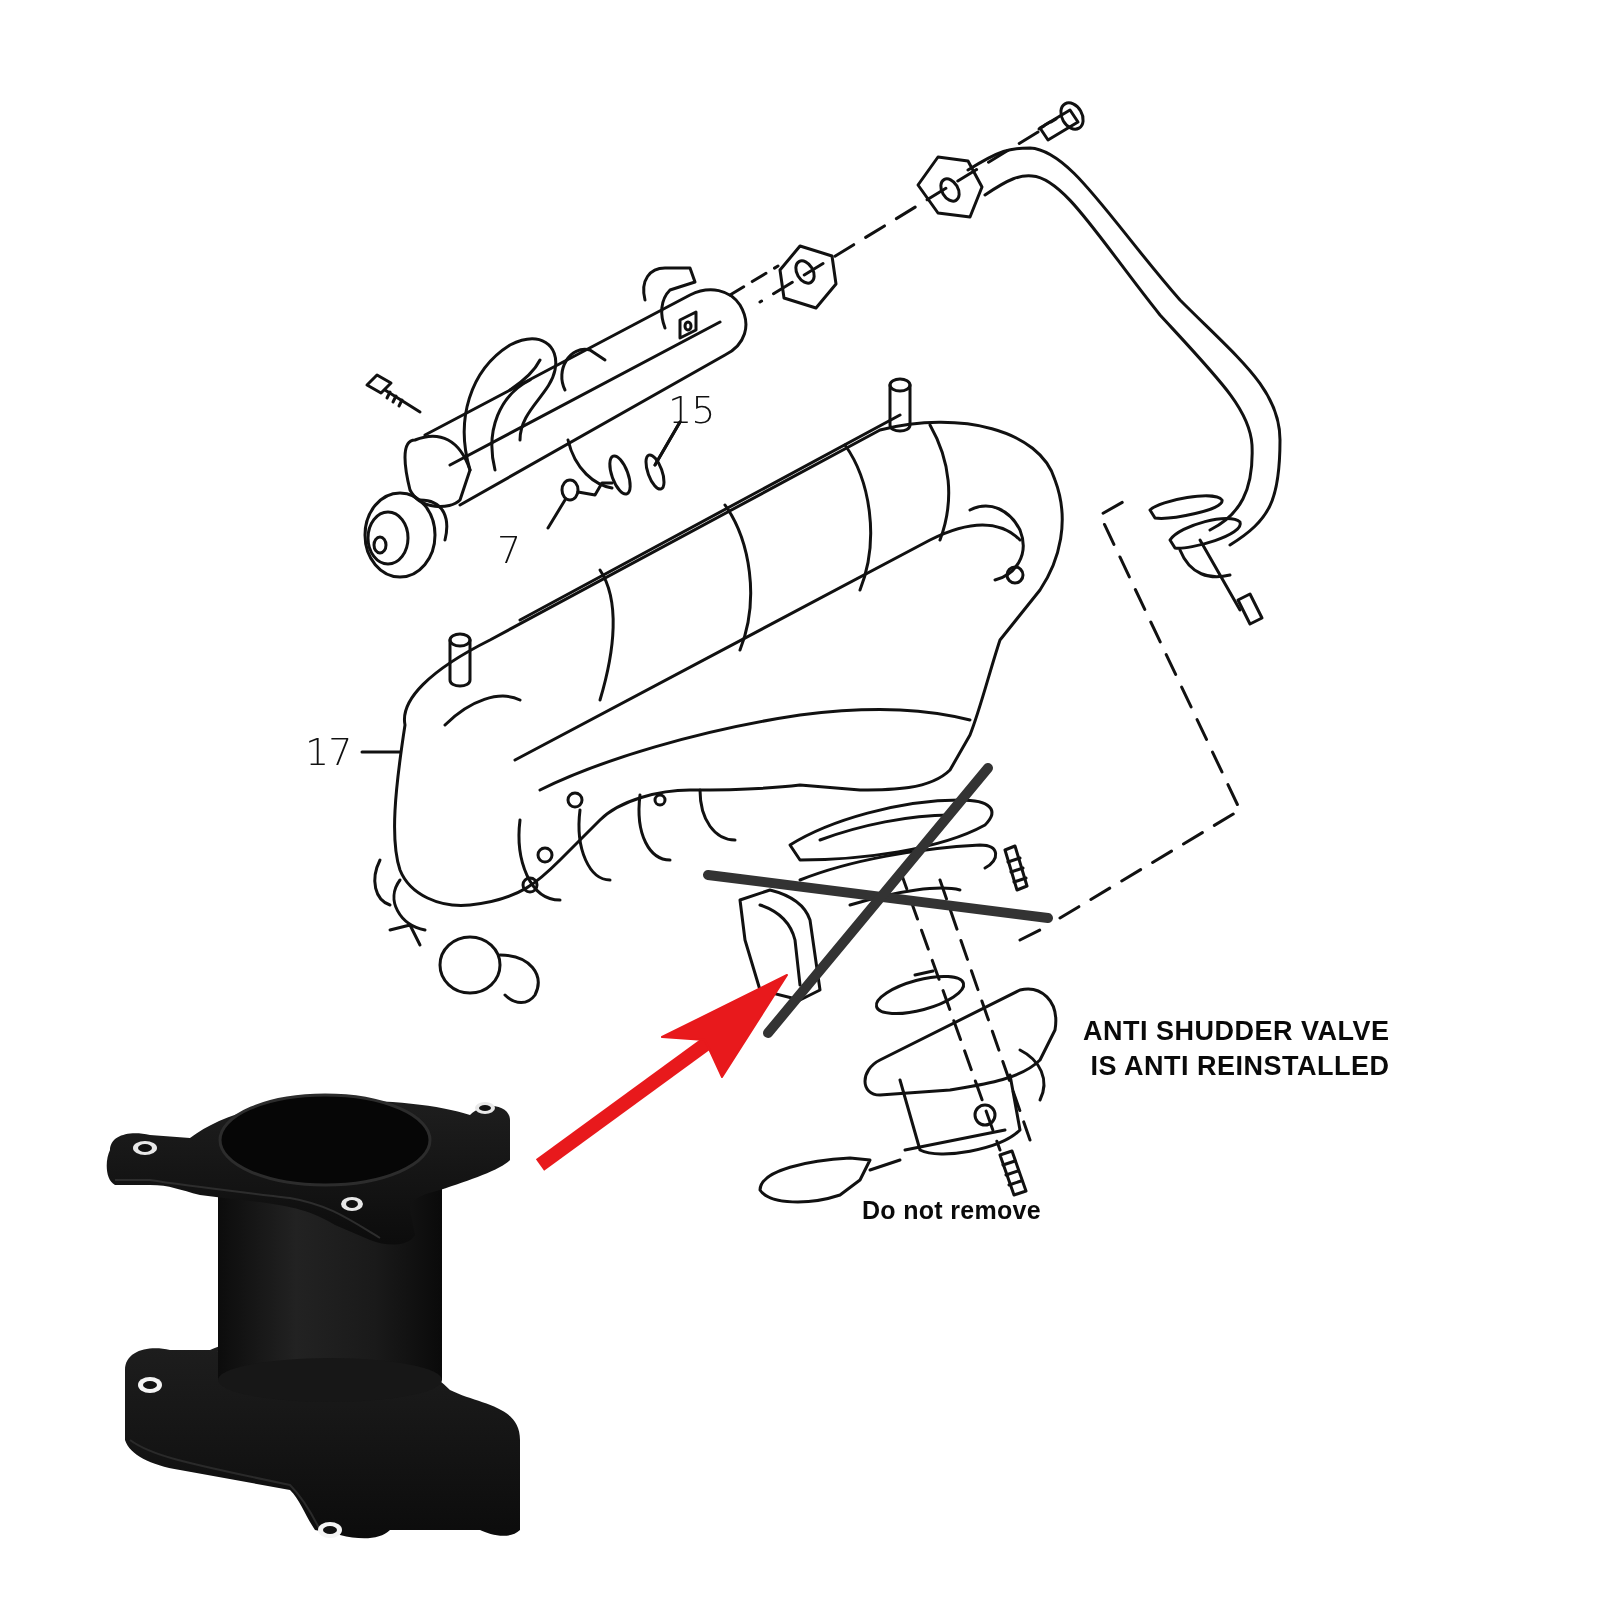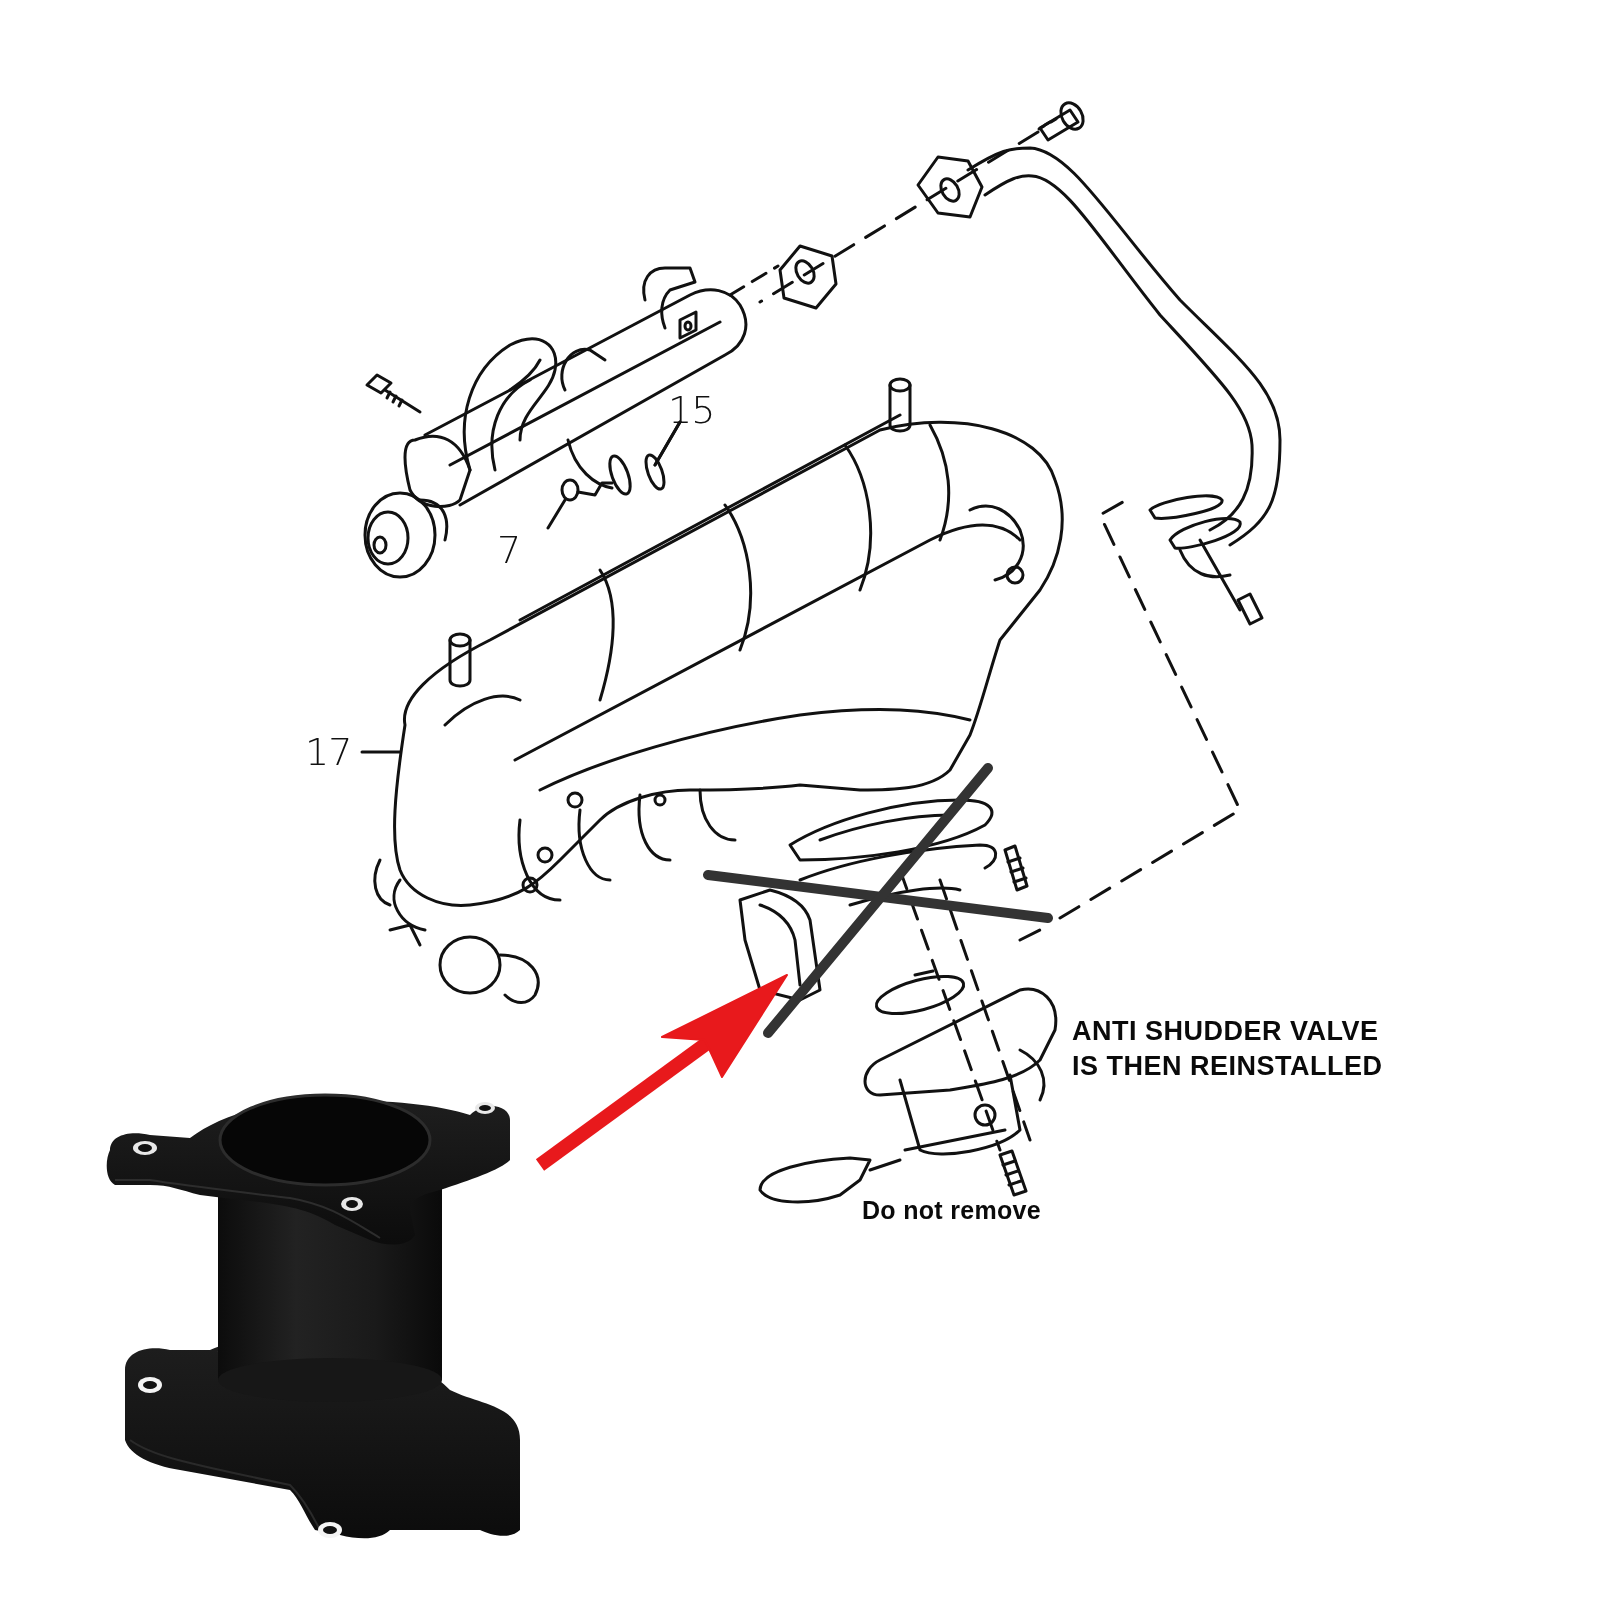--- a/index.html
+++ b/index.html
@@ -1,22 +1,22 @@
 <!DOCTYPE html>
 <html><head>
   <meta charset="utf-8">
   <style>
     html, body { margin: 0; padding: 0; background: #ffffff; }
     body { width: 1600px; height: 1600px; position: relative; overflow: hidden; font-family: "Liberation Sans", sans-serif; }
-    .stage { position: absolute; left: 0; top: 0; width: 1544px; height: 1600px; }
+    .stage { position: absolute; left: 0; top: 0; width: 1544px; height: 1600px; text-align: right; }
     svg.diagram { position: absolute; left: 0; top: 0; }
     .callout { position: absolute; font-family: "DejaVu Sans", sans-serif; font-weight: 300; color: #111; font-size: 38px; letter-spacing: -1px; }
     .note { position: absolute; font-family: "Liberation Sans", sans-serif; font-weight: 700; color: #0a0a0a; }
     .note-main { left: 1072px; top: 1014px; font-size: 27px; line-height: 35px; letter-spacing: 0.5px; }
-    .note-main div { white-space: nowrap; }
+    .note-main div { white-space: nowrap; margin-left: 11px; }
     .note-dnr { left: 862px; top: 1196px; font-size: 25px; letter-spacing: 0.3px; white-space: nowrap; }
   </style>
 </head>
 <body>
 
 <div class="stage">
 
   <svg class="diagram" width="1600" height="1600" viewBox="0 0 1600 1600" fill="none" stroke="#111" stroke-width="3" stroke-linecap="round" stroke-linejoin="round">
 
     <g>
@@ -164,21 +164,21 @@
       <line x1="988" y1="768" x2="768" y2="1033"></line>
     </g>
   </svg>
 
   <div class="callout" style="left:668px; top:388px;">15</div>
   <div class="callout" style="left:497px; top:528px;">7</div>
   <div class="callout" style="left:305px; top:730px;">17</div>
 
   <div class="note note-main">
     <div>ANTI SHUDDER VALVE</div>
-    <div>IS THEN REINSTALLED</div>
+    <div>IS ANTI REINSTALLED</div>
   </div>
   <div class="note note-dnr">Do not remove</div>
 
   <svg style="position:absolute; left:90px; top:1060px;" width="430" height="540" viewBox="0 0 430 540">
     <defs>
       <linearGradient id="tubeGrad" x1="0" x2="1" y1="0" y2="0">
         <stop offset="0" stop-color="#0c0c0c"></stop>
         <stop offset="0.35" stop-color="#222"></stop>
         <stop offset="0.7" stop-color="#1a1a1a"></stop>
         <stop offset="1" stop-color="#0a0a0a"></stop>

